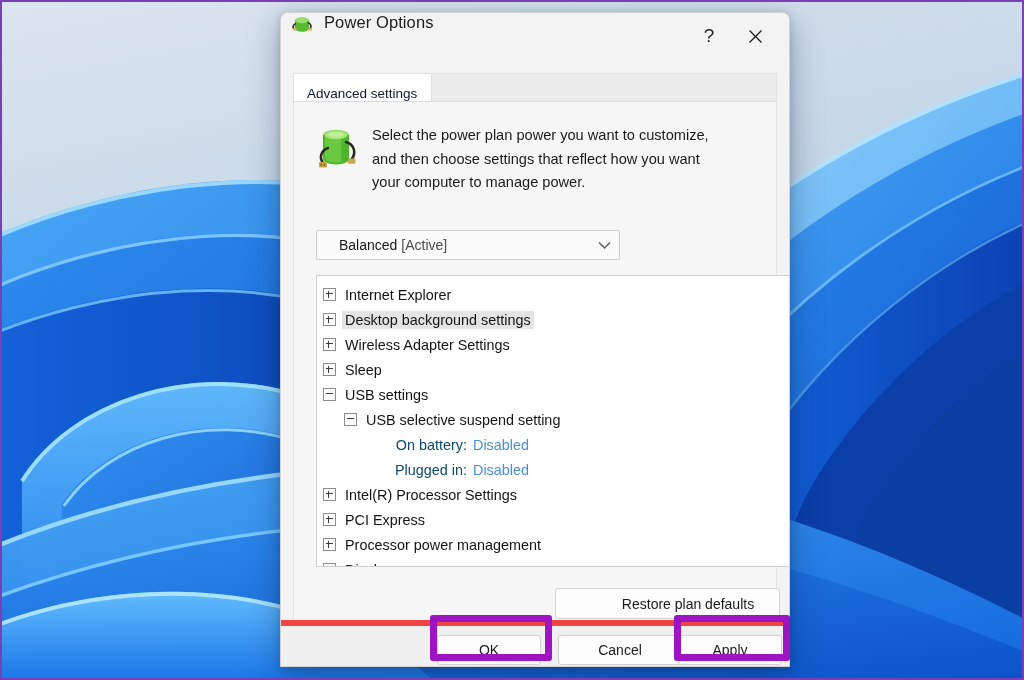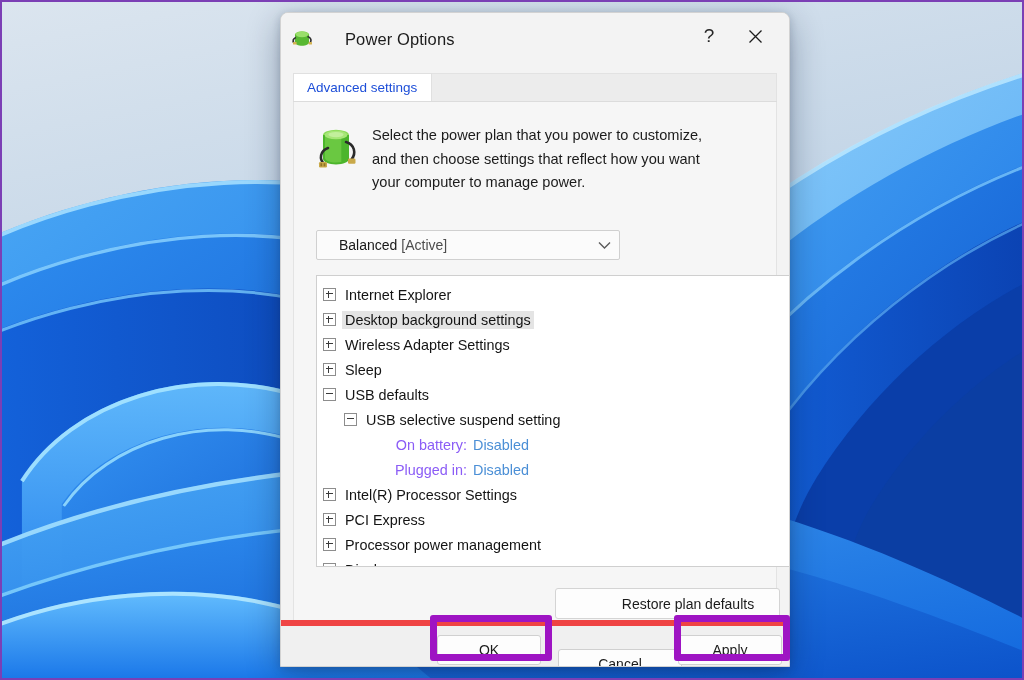--- a/index.html
+++ b/index.html
@@ -44,24 +44,23 @@
     box-sizing: border-box;
     overflow: hidden;
   }
 
   
   .titlebar {
     position: relative;
     height: 52px;
     background: #f3f3f3;
     display: flex;
-    align-items: center;
+    align-items: flex-start;
     padding-left: 10px;
     box-sizing: border-box;
-    gap: 21px;
   }
   .title-icon { width: 24px; height: 24px; flex: 0 0 auto; margin-right: 9px; }
   .title-text {
     font-size: 16.5px;
     color: #1c1c1c;
     letter-spacing: 0.1px;
     white-space: nowrap;
   }
   .titlebar-btns {
     position: absolute;
@@ -95,23 +94,23 @@
     border-bottom: none;
     box-sizing: border-box;
   }
   .tab {
     position: absolute;
     left: 0; top: 0;
     height: 28px;
     padding: 0 14px 0 13px;
     background: #ffffff;
     display: flex;
-    align-items: center;
+    align-items: flex-end;
     font-size: 13.5px;
-    color: #1d4ed8;
+    color: #0f172a;
     box-sizing: border-box;
     border: 1px solid #e0e0e0;
     border-bottom: none;
   }
 
   
   .panel {
     position: relative;
     margin: 0 12px;
     height: 530px;
@@ -208,21 +207,21 @@
   }
   .tval-row {
     display: flex;
     align-items: center;
     height: 25px;
     font-size: 14.4px;
     padding-left: 0;
     box-sizing: border-box;
     white-space: nowrap;
   }
-  .tval-label { color: #8b5cf6; width: 156px; text-align: right; padding-right: 6px; box-sizing: border-box; }
+  .tval-label { color: #0c4a6e; width: 156px; text-align: right; padding-right: 6px; box-sizing: border-box; }
   .tval-value { color: #4b8fd6; }
 
   
   .sb-track {
     position: absolute;
     right: 0; top: 0;
     width: 16px; height: 100%;
     background: #fbfbfb;
     border-left: 1px solid #eaeaea;
     box-sizing: border-box;
@@ -274,21 +273,21 @@
     border-radius: 3px;
     font-size: 14px;
     color: #1b1b1b;
     display: flex;
     align-items: center;
     justify-content: center;
     box-sizing: border-box;
     cursor: default;
   }
   .btn-ok     { left: 156px; top: 9px; width: 104px; }
-  .btn-cancel { left: 277px; top: 9px; width: 124px; margin-top: 14px; }
+  .btn-cancel { left: 277px; top: 9px; width: 124px; }
   .btn-apply  { left: 397px; top: 9px; width: 104px; }
 
   
   .hl {
     position: absolute;
     border: 7px solid #9e14c3;
     border-radius: 3px;
     box-sizing: border-box;
     pointer-events: none;
   }
@@ -412,21 +411,21 @@
             <ellipse cx="20" cy="8.6" rx="7.6" ry="2.6" fill="#c9f1a5" opacity="0.8"></ellipse>
             <path d="M30 16 C38.5 18.5 40.5 27 35.5 33.5" stroke="#2b2b2b" stroke-width="2.6" fill="none" stroke-linecap="round"></path>
             <path d="M12 22 C4 25 3 33 8 38" stroke="#2b2b2b" stroke-width="2.6" fill="none" stroke-linecap="round"></path>
             <rect x="3" y="36" width="8" height="5.5" rx="1.2" fill="#c9a94a"></rect>
             <rect x="4.4" y="37.2" width="1.8" height="3.1" fill="#8f7526"></rect>
             <rect x="7.6" y="37.2" width="1.8" height="3.1" fill="#8f7526"></rect>
             <rect x="32" y="32.5" width="7.5" height="5.2" rx="1.2" fill="#c9a94a"></rect>
           </svg>
         </span>
         <div class="intro-text">
-          <div>Select the power plan that you power to customize,</div>
+          <div>Select the power plan power you want to customize,</div>
           <div>and then choose settings that reflect how you want</div>
           <div>your computer to manage power.</div>
         </div>
       </div>
 
       <div class="combo">
         <span class="combo-val"><span>Balanced</span> <span class="dim">[Active]</span></span>
         <span class="combo-arrow">
           <svg width="13" height="9" viewBox="0 0 13 9">
               <path d="M1 1.5 L6.5 7 L12 1.5" stroke="#5a5a5a" stroke-width="1.4" fill="none"></path>
@@ -452,21 +451,21 @@
             <span class="tlabel">Wireless Adapter Settings</span>
           </div>
 
           <div class="trow">
             <span class="tbox plus"></span>
             <span class="tlabel">Sleep</span>
           </div>
 
           <div class="trow">
             <span class="tbox"></span>
-            <span class="tlabel">USB defaults</span>
+            <span class="tlabel">USB settings</span>
           </div>
 
           <div class="trow lvl2">
             <span class="tbox"></span>
             <span class="tlabel">USB selective suspend setting</span>
           </div>
 
           <div class="tval-row">
             <span class="tval-label">On battery:</span>
             <span class="tval-value">Disabled</span>

